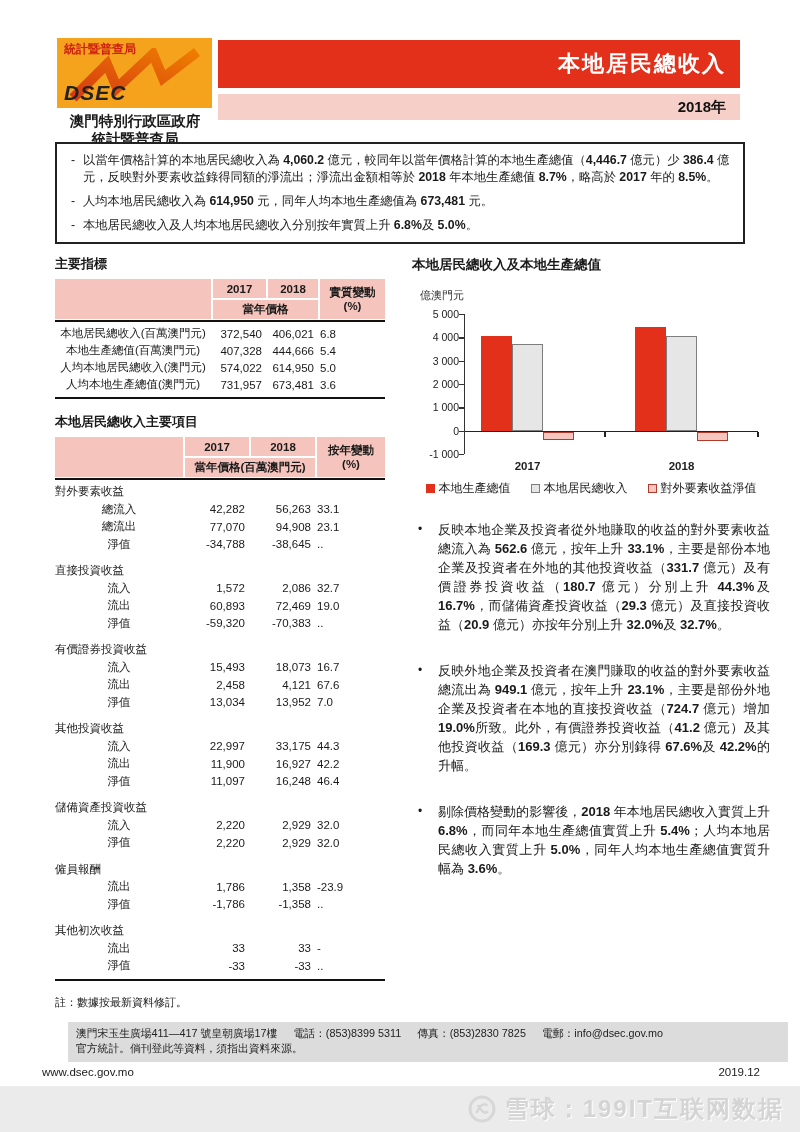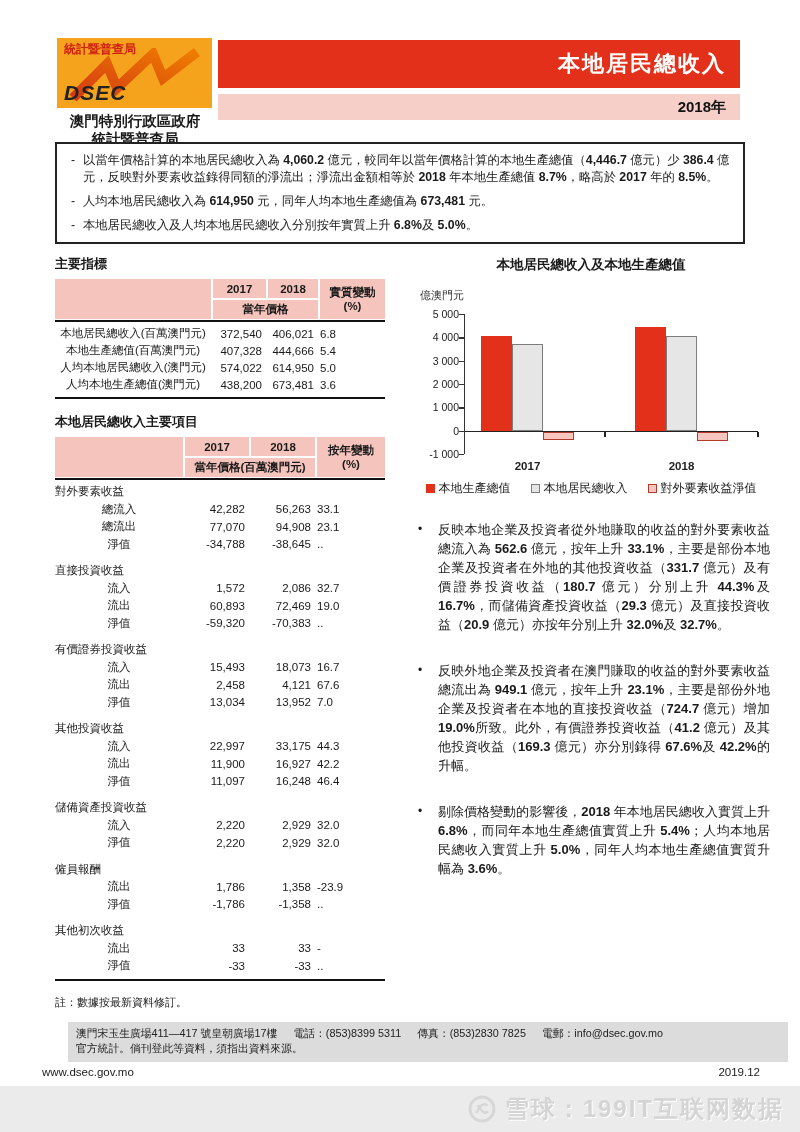--- a/index.html
+++ b/index.html
@@ -52,21 +52,21 @@
   .tbl2 .trow{height:17.5px;font-size:11.5px;}
   .trow .c-label{text-align:center;}
   .trow .c-num{text-align:right;padding-right:4px;}
   .trow .c-chg{text-align:left;padding-right:12px;}
   .grow{font-size:11.5px;height:17.5px;display:flex;align-items:center;}
   .ggap{height:9px;}
   .tbl-note{font-size:11px;margin-top:12px;}
 
   
   .right-col{position:absolute;left:412px;top:256px;width:358px;}
-  .chart-title{text-align:center;font-size:13.5px;font-weight:bold;}
+  .chart-title{font-size:13.5px;font-weight:bold;}
   .chart{position:relative;width:358px;height:222px;margin-top:8px;}
   .unit-label{position:absolute;left:8px;top:6px;font-size:11px;color:#333;}
   .plot{position:absolute;left:52px;top:32px;width:294px;height:140px;border-left:1.5px solid #333;}
   .zero-line{position:absolute;left:0;width:100%;height:1.5px;background:#222;}
   .ytick-label{position:absolute;width:46px;text-align:right;font-size:10.5px;color:#222;}
   .ytick-mark{position:absolute;width:5px;height:1.2px;background:#333;}
   .bar{position:absolute;}
   .cat-label{position:absolute;width:80px;text-align:center;font-size:11.5px;font-weight:bold;color:#222;}
   .xtick{position:absolute;width:1.5px;height:5px;background:#222;}
   .legend{position:absolute;top:198px;left:0;width:100%;display:flex;justify-content:center;gap:20px;}
@@ -163,21 +163,21 @@
             <div class="c-chg">5.4</div>
           </div>
           <div class="trow">
             <div class="c-label">人均本地居民總收入(澳門元)</div>
             <div class="c-num">574,022</div>
             <div class="c-num">614,950</div>
             <div class="c-chg">5.0</div>
           </div>
           <div class="trow">
             <div class="c-label">人均本地生產總值(澳門元)</div>
-            <div class="c-num">438,200</div>
+            <div class="c-num">731,957</div>
             <div class="c-num">673,481</div>
             <div class="c-chg">3.6</div>
           </div>
         </div>
     </div>
 
     <div class="sec-title">本地居民總收入主要項目</div>
 
     <div class="tbl tbl2">
       <div class="tbl-head">

